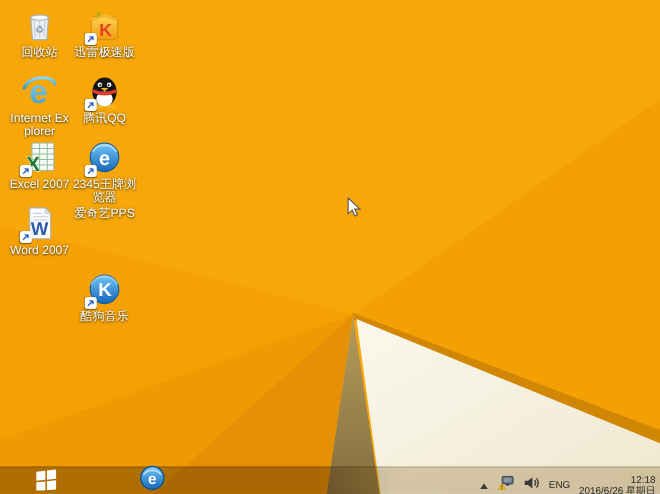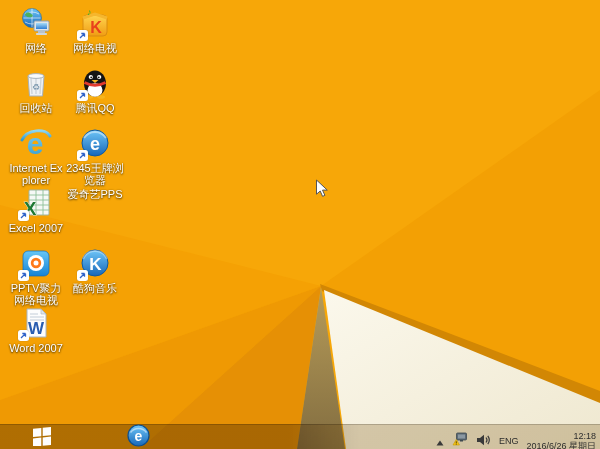--- a/index.html
+++ b/index.html
@@ -78,34 +78,20 @@
     <polygon points="321,286 0,400 0,449 140,449" fill="#EF9903"></polygon>
     <polygon points="321,286 140,449 297,449" fill="#E69005"></polygon>
     <polygon points="320,284 600,391 600,404 322,291" fill="#D28704"></polygon>
     <polygon points="321,287 345,449 297,449" fill="url(#olv)"></polygon>
     <polygon points="324,290 600,403 600,449 346,449" fill="url(#wht)"></polygon>
   </svg>
 
   <div class="icon-col col-1">
 
 
-    <div class="cell">
-      <div class="art"><span>
-        <svg width="34" height="34">
-              <circle cx="13" cy="12" r="9.5" fill="url(#blu)" stroke="#1a6aa8" stroke-width="0.6"></circle>
-              <path d="M6,8 Q13,4 20,8 M4.5,12 h17 M6,16 Q13,20 20,16 M13,2.7 v18.6" stroke="rgba(255,255,255,.75)" stroke-width="0.8" fill="none"></path>
-              <path d="M7,7 q3,-2 5,1 q3,1 1,3 q-4,1 -6,-1 q-2,-1 0,-3 Z" fill="#4caf50" opacity=".9"></path>
-              <rect x="15" y="15" width="15" height="10" rx="1.2" fill="#dfe5ea" stroke="#8fa0ac"></rect>
-              <rect x="17" y="17" width="11" height="6" fill="url(#scr)"></rect>
-              <rect x="19" y="25" width="7" height="2" fill="#b9c2c9"></rect>
-              <rect x="17" y="27" width="11" height="2" rx="0.8" fill="#cfd7dd"></rect>
-            </svg>
-      </span></div>
-      <div class="icon-label">网络</div>
-    </div>
 
     <div class="cell">
       <div class="art"><span>
         <svg width="34" height="34">
               <path d="M9,10 L25,10 L23.5,30 L10.5,30 Z" fill="#eef1f4" stroke="#a8b2ba"></path>
               <path d="M12,12 L13,28 M17,12 L17,28 M22,12 L21,28" stroke="#ccd4da" stroke-width="1.4"></path>
               <ellipse cx="17" cy="10" rx="8" ry="2.4" fill="#f8fafb" stroke="#a8b2ba"></ellipse>
               <text x="17" y="24" font-size="9" text-anchor="middle" fill="#7f9bb0">♻</text>
             </svg>
       </span></div>
@@ -131,36 +117,20 @@
             </svg>
       </span>
       <span class="shortcut-badge">
             <svg width="9" height="9">
               <path d="M2,7 L6.5,2.5 M6.5,2.5 h-3.2 M6.5,2.5 v3.2" stroke="#2f62c9" stroke-width="1.3" fill="none"></path>
             </svg>
           </span></div>
       <div class="icon-label">Excel 2007</div>
     </div>
 
-    <div class="cell">
-      <div class="art"><span>
-        <svg width="34" height="34">
-              <rect x="4" y="5" width="26" height="25" rx="5" fill="url(#ppb)" stroke="#116bb4" stroke-width="0.7"></rect>
-              <circle cx="17" cy="17" r="8" fill="#ffffff"></circle>
-              <circle cx="17" cy="17" r="5.2" fill="#ff7a1a"></circle>
-              <circle cx="17" cy="17" r="2.5" fill="#ffffff"></circle>
-            </svg>
-      </span>
-      <span class="shortcut-badge">
-            <svg width="9" height="9">
-              <path d="M2,7 L6.5,2.5 M6.5,2.5 h-3.2 M6.5,2.5 v3.2" stroke="#2f62c9" stroke-width="1.3" fill="none"></path>
-            </svg>
-          </span></div>
-      <div class="icon-label">PPTV聚力 网络电视</div>
-    </div>
 
     <div class="cell">
       <div class="art"><span>
         <svg width="34" height="34">
               <path d="M8,3 h14 l5,5 v23 h-19 Z" fill="#fdfdfd" stroke="#a8b4c0"></path>
               <path d="M22,3 l5,5 h-5 Z" fill="#dde5ec" stroke="#a8b4c0" stroke-width="0.6"></path>
               <path d="M11,8 h8 M11,11 h14 M11,14 h14" stroke="#c3cdd8" stroke-width="1"></path>
               <text x="17" y="28" font-size="17" font-weight="bold" text-anchor="middle" fill="#2a5db0">W</text>
             </svg>
       </span>
@@ -183,21 +153,21 @@
               <path d="M5,12 L17,8 L29,12" fill="none" stroke="#f5b62e" stroke-width="3"></path>
               <text x="18" y="27" font-size="16" font-weight="bold" text-anchor="middle" fill="#e8401c">K</text>
               <text x="9" y="9" font-size="9" fill="#3fae2a">♪</text>
             </svg>
       </span>
       <span class="shortcut-badge">
             <svg width="9" height="9">
               <path d="M2,7 L6.5,2.5 M6.5,2.5 h-3.2 M6.5,2.5 v3.2" stroke="#2f62c9" stroke-width="1.3" fill="none"></path>
             </svg>
           </span></div>
-      <div class="icon-label">网络电视</div>
+      <div class="icon-label">迅雷极速版</div>
     </div>
 
     <div class="cell">
       <div class="art"><span>
         <svg width="34" height="34">
               <ellipse cx="11" cy="31" rx="4" ry="1.8" fill="#f6b51e"></ellipse>
               <ellipse cx="23" cy="31" rx="4" ry="1.8" fill="#f6b51e"></ellipse>
               <ellipse cx="17" cy="17.5" rx="11" ry="13" fill="#141414"></ellipse>
               <ellipse cx="17" cy="24" rx="7.5" ry="6.8" fill="#ffffff"></ellipse>
               <circle cx="12.8" cy="11" r="2.1" fill="#ffffff"></circle>

